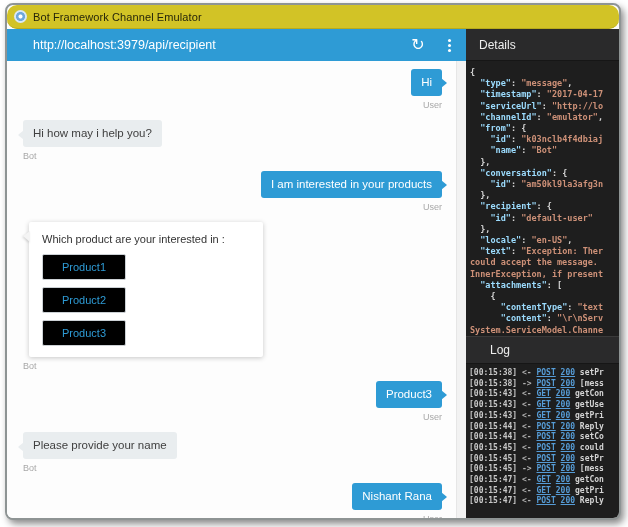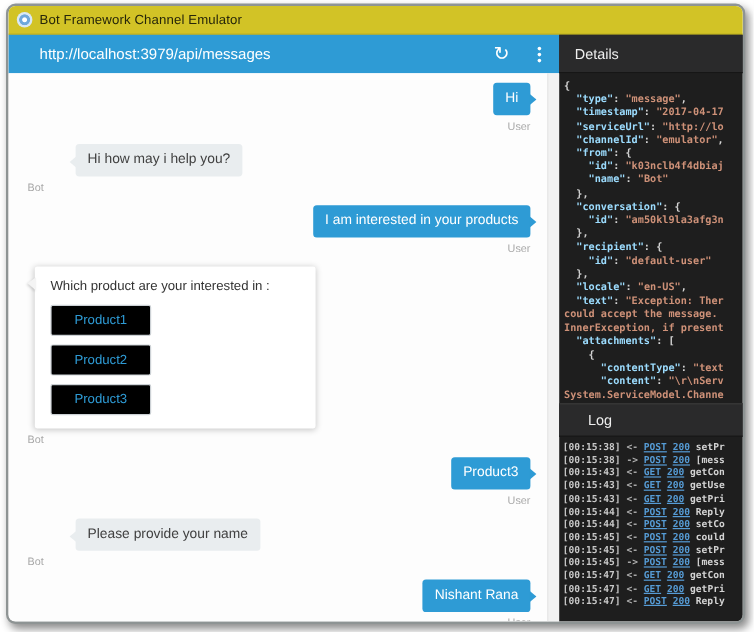--- a/index.html
+++ b/index.html
@@ -18,20 +18,21 @@
     box-shadow: 3px 4px 7px rgba(0,0,0,0.45);
     overflow: hidden;
     background: #fdfdfd;
   }
   
   .titlebar {
     height: 24px; background: #d2c326;
     border-bottom: 1px solid #b9ab1c;
     display: flex; align-items: center;
     padding-left: 7px;
+    border-radius: 10px;
   }
   .app-icon {
     width: 13px; height: 13px; border-radius: 50%;
     background: radial-gradient(circle, #ffffff 0 18%, #6fa8dc 26% 46%, #d9e8f5 52% 78%, #5b93c8 82% 100%);
     margin-right: 6px;
     flex: 0 0 auto;
   }
   .titlebar .title {
     font-size: 11px; color: #26260a; font-weight: 400;
     letter-spacing: 0.1px;
@@ -74,21 +75,20 @@
   }
   .msg-group { display: flex; flex-direction: column; margin-bottom: 10px; }
   .msg-group.user { align-items: flex-end; padding-right: 6px; }
   .msg-group.bot  { align-items: flex-start; }
   .bubble {
     position: relative;
     max-width: 330px;
     padding: 6px 10px;
     font-size: 11.5px; line-height: 15px;
     border-radius: 3px;
-    margin-left: 40px;
   }
   .bubble.user { background: #2e9bd5; color: #ffffff; }
   .bubble.user::after {
     content: ""; position: absolute; right: -5px; top: 50%;
     transform: translateY(-50%);
     border-left: 6px solid #2e9bd5;
     border-top: 5px solid transparent;
     border-bottom: 5px solid transparent;
   }
   .bubble.bot { background: #e9edef; color: #404040; }
@@ -169,21 +169,21 @@
 
   <div class="titlebar">
     <span class="app-icon"></span>
     <span class="title">Bot Framework Channel Emulator</span>
   </div>
 
   <div class="main">
 
     <div class="left-col">
       <div class="address-bar">
-        <div class="address-url">http://localhost:3979/api/messages</div>
+        <div class="address-url">http://localhost:3979/api/recipient</div>
         <div class="refresh-btn">↻</div>
         <div class="menu-btn">
           <i></i>
             <i></i>
             <i></i>
         </div>
       </div>
       <div class="chat-row">
         <div class="chat">
             <div class="msg-group user">

